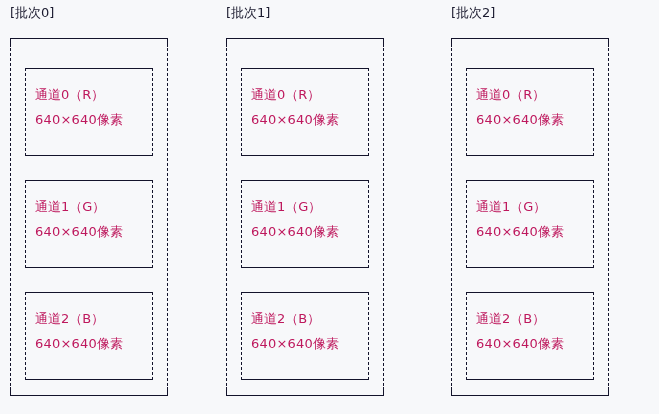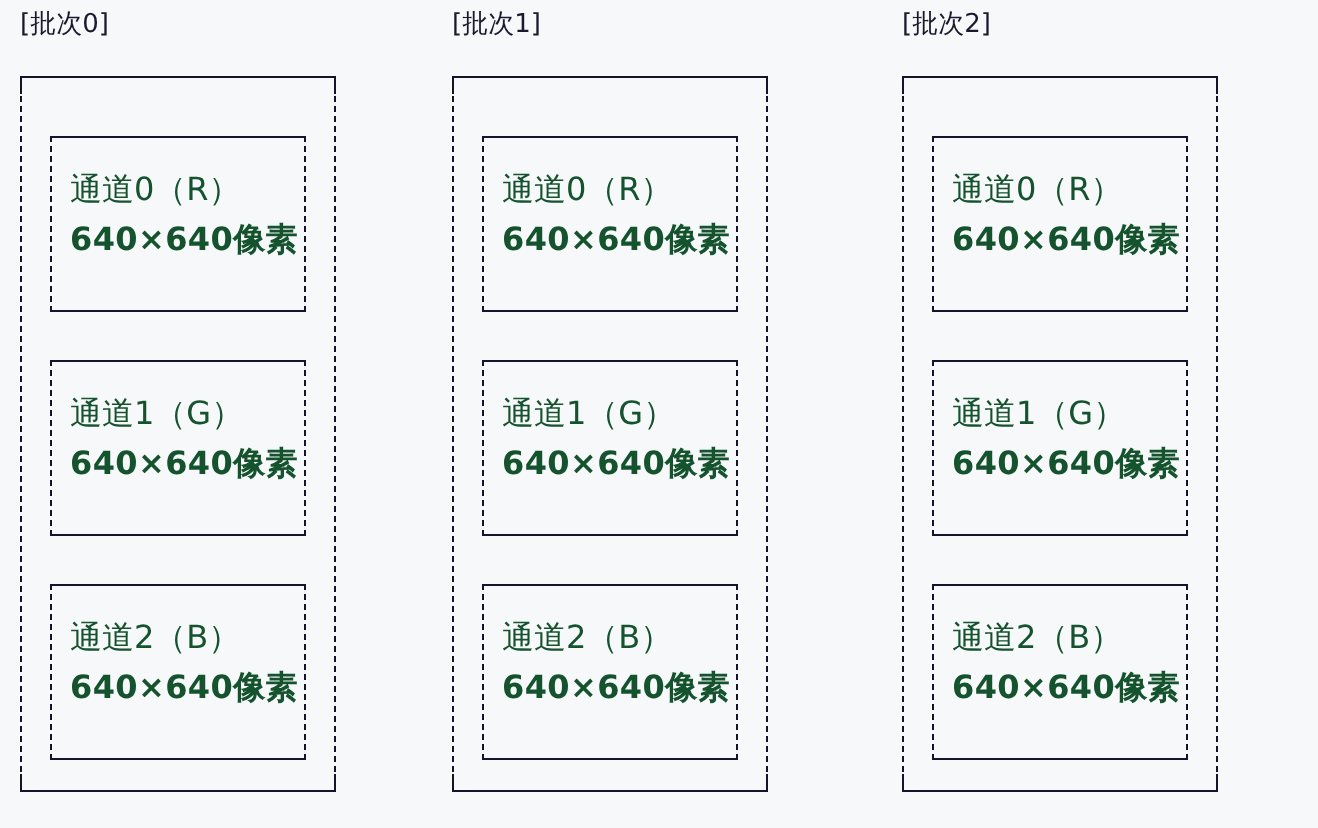--- a/index.html
+++ b/index.html
@@ -117,29 +117,28 @@
   .chan-right { right: 0; }
 
   .chan-lines {
     position: absolute;
     top: 14px;
     left: 10px;
     right: 10px;
   }
 
   .chan-line {
-    font-size: 16px;
+    font-size: 13px;
     line-height: 25px;
     height: 25px;
     white-space: nowrap;
-    color: #14532d;
+    color: #be185d;
   }
   .chan-line.size {
     letter-spacing: 0.2px;
-    font-weight: bold;
   }
 </style>
 </head>
 <body>
 
 <div id="canvas">
 
   <div class="batch-col" style="left:0px;">
 
     <div class="batch-title">[批次0]</div>

